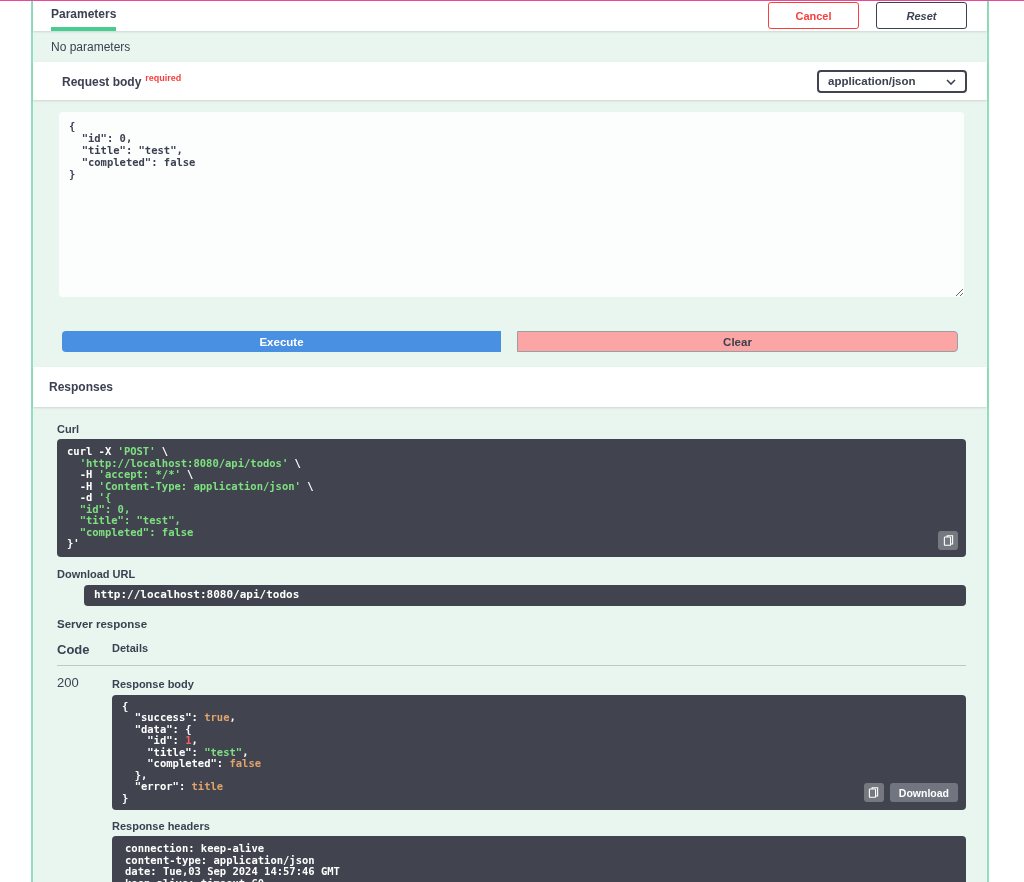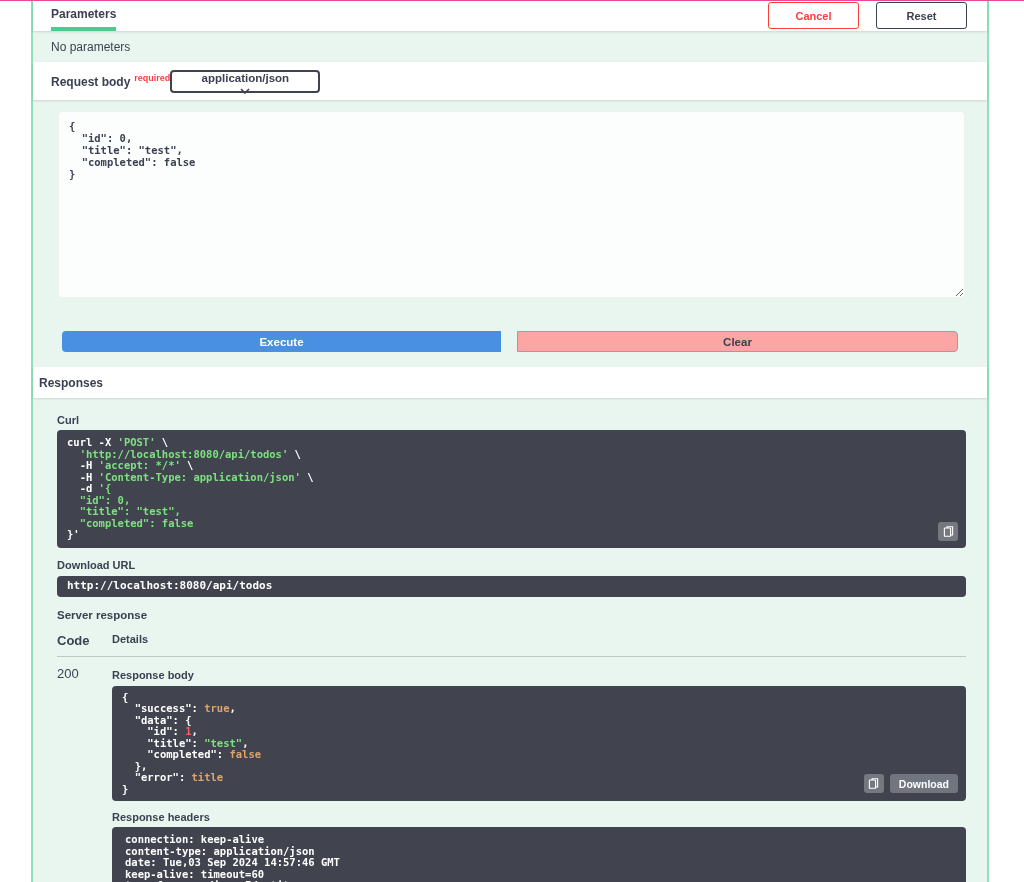--- a/index.html
+++ b/index.html
@@ -21,63 +21,63 @@
     display:flex; align-items:center; height:100%;
     font-size:12px; font-weight:700; color:var(--text,#3b4151);
     border-bottom:4px solid var(--accent,#49cc90); cursor:pointer;
   }
   .hdr-btns { display:flex; align-items:center; gap:17px; }
   .btn-sm {
     width:91px; height:27px; border-radius:3px; background:#fff;
     font-family:"Liberation Sans",sans-serif; font-size:11px; font-weight:700; cursor:pointer;
   }
   .btn-cancel { border:1px solid var(--cancel,#f93e3e); color:var(--cancel,#f93e3e); }
-  .btn-reset  { border:1px solid #3b4151; color:#3b4151; }
+  .btn-reset  { border:1px solid #3b4151; color:#3b4151;font-style:italic; }
   .no-params { height:31px; display:flex; align-items:center; padding:0 18px; font-size:12px; color:var(--text,#3b4151); }
-  .sh-body { height:38px; display:flex; align-items:center; padding:0 20px 0 18px; }
+  .sh-body { height:38px; display:flex; justify-content:space-between; align-items:center; padding:0 20px 0 29px; }
   .rb-title { font-size:12px; font-weight:700; }
   .required { color:var(--cancel,#f93e3e); font-size:9px; font-weight:700; vertical-align:super; margin-left:4px; }
   .select {
     width:150px; height:23px; background:#fff; border:2px solid #41444e; border-radius:4px;
     display:flex; align-items:center; justify-content:space-between; padding:0 9px;
-    font-size:11.5px; font-weight:700; color:var(--text,#3b4151); cursor:pointer;flex-direction:column;
+    font-size:11.5px; font-weight:700; color:var(--text,#3b4151); cursor:pointer;
   }
   .editor-wrap { padding:12px 23px 12px 26px; }
   .body-editor {
     display:block; width:100%; height:185px; background:#fbfefd; border:none; border-radius:4px;
     padding:8px 10px; font-family:"DejaVu Sans Mono",monospace; font-size:10.5px; line-height:12px;
     font-weight:600; color:#3b4151; resize:both; outline:none;
   }
   .exec-row { margin:22px 29px 0 29px; display:flex; gap:16px; height:21px; }
   .btn-execute {
     flex:1; border:none; border-radius:4px 0 0 4px; background:var(--execute_blue,#4990e2);
     color:#fff; font-size:11.5px; font-weight:700; cursor:pointer; font-family:"Liberation Sans",sans-serif;
   }
   .btn-clear {
     flex:1; border:1px solid #98a0a6; border-radius:0 4px 4px 0; background:#fca5a5;
     color:#3b4151; font-size:11.5px; font-weight:700; cursor:pointer; font-family:"Liberation Sans",sans-serif;
   }
-  .sh-resp { height:31px; display:flex; align-items:center; padding:0 6px; margin-top:15px;
+  .sh-resp { height:40px; display:flex; align-items:center; padding:0 16px; margin-top:15px;
     font-size:12px; font-weight:700; }
   .resp-content { padding:0 21px 20px 24px; }
   .lbl { font-size:11px; font-weight:700; color:var(--text,#3b4151); }
   .code {
     background:var(--block_bg,#41444e); border-radius:4px; color:#fff;
     font-family:"DejaVu Sans Mono",monospace; font-size:10.5px; line-height:11.5px; font-weight:600;
     white-space:pre; overflow:hidden;
   }
   .curl-wrap { position:relative; margin:4px 0 0 0; }
   .curl { min-height:101px; padding:7px 10px; }
   .copy-btn {
     width:20px; height:19px; border:none; border-radius:3px; background:rgba(255,255,255,.28);
     display:flex; align-items:center; justify-content:center; cursor:pointer;
   }
   .curl-copy { position:absolute; right:8px; bottom:7px; }
   .lbl-url { margin-top:11px; }
-  .url-bar { margin-top:5px; padding:4px 10px; font-size:11px; min-height:21px; }
+  .url-bar { margin-top:5px; padding:4px 10px; font-size:11px; min-height:21px;margin-left:27px; }
   .lbl-server { margin-top:12px; font-size:11.5px; }
   .rtable-head { display:flex; margin-top:12px; padding-bottom:8px; border-bottom:1px solid rgba(59,65,81,.25); }
   .col-code { width:55px; }
   .th-code { font-size:13px; font-weight:700; }
   .th-details { font-size:11px; font-weight:700; }
   .rtable-row { display:flex; padding-top:9px; }
   .code-val { font-size:13px; color:var(--text,#3b4151); }
   .details-col { flex:1; }
   .lbl-rb { margin-top:3px; }
   .respbody-wrap { position:relative; margin-top:5px; }

